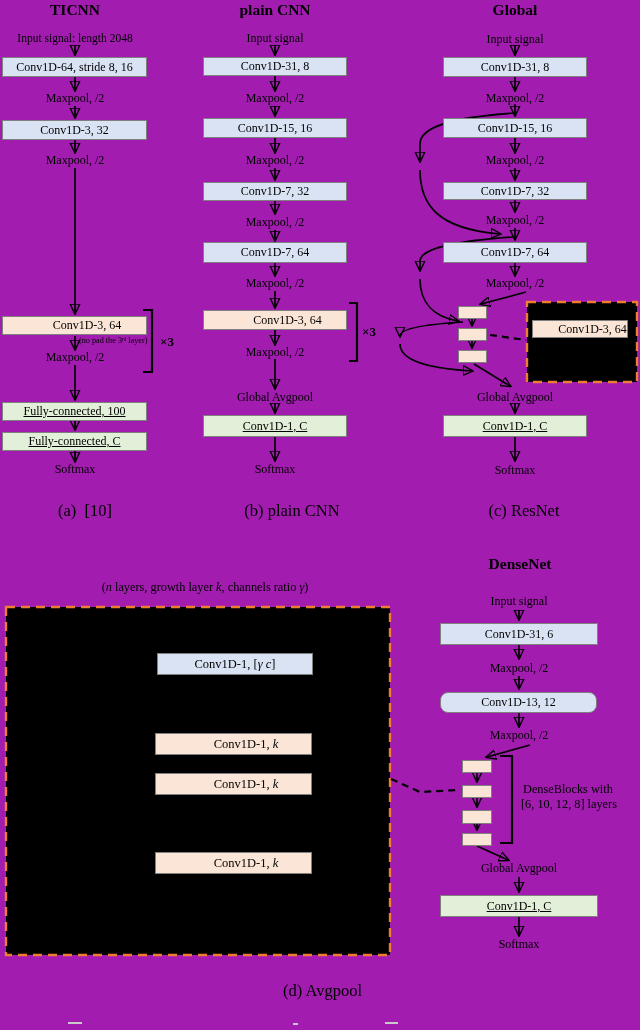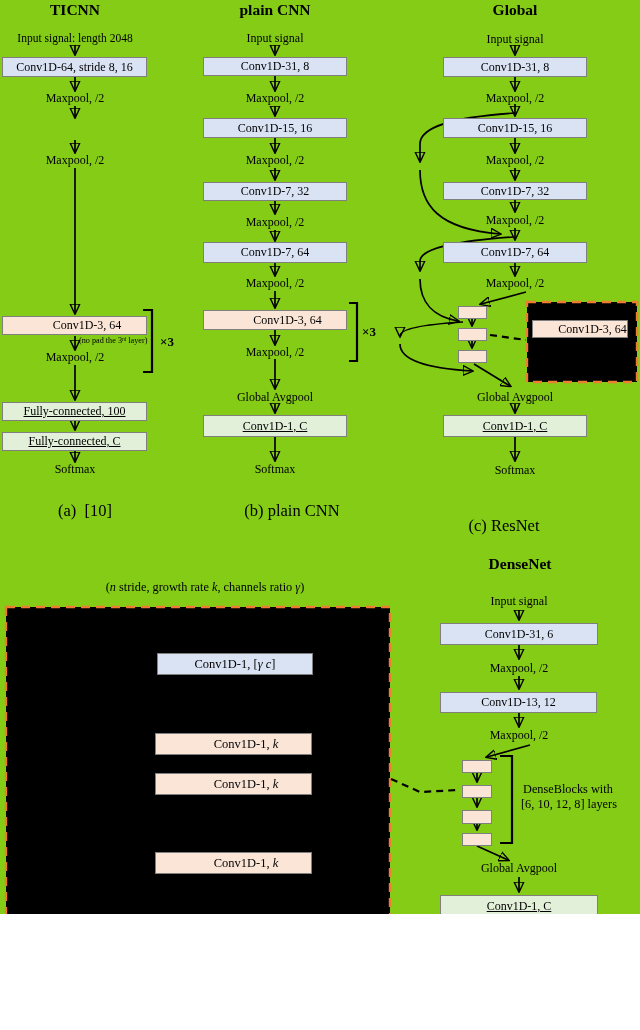--- a/index.html
+++ b/index.html
@@ -1,21 +1,21 @@
 <!DOCTYPE html>
 <html style="--box-blue: #dae3f3; --box-orange: #fbe5d6; --box-green: #e2f0d9; --box-border: #7f7f7f; --dashed-accent: #ed7d31; --ink: #000000;"><head>
 <meta charset="utf-8">
 <style>
   :root{
     --box-blue:#dae3f3; --box-orange:#fbe5d6; --box-green:#e2f0d9;
     --box-border:#7f7f7f; --dashed-accent:#ed7d31; --ink:#000000;
   }
   html,body{margin:0;padding:0;background:#fff;}
   #fig{
-    position:relative; width:640px; height:914px; background:#84cc16;
+    position:relative; width:640px; height:1030px; background:#a21caf;
     font-family:"Liberation Serif","DejaVu Serif",serif; color:var(--ink);
     overflow:hidden;
   }
   svg.layer{position:absolute;left:0;top:0;width:640px;height:1030px;}
   svg.layer path, svg.layer line, svg.layer polyline{fill:none;stroke:var(--ink);}
   .arr{stroke-width:1.7;marker-end:url(#ah);}
   .brk{stroke-width:2.2;}
   .dash-accent{stroke:var(--dashed-accent);stroke-width:2.4;stroke-dasharray:9 6;}
   .dash-link{stroke:var(--dashed-accent);stroke-width:2.2;stroke-dasharray:7 5;}
   .t{position:absolute;font-size:12px;line-height:1.05;text-align:center;white-space:pre;}
@@ -141,20 +141,21 @@
       <line class="arr" x1="519" y1="917" x2="519" y2="935"></line>
       <path class="brk" d="M500,756 L512,756 L512,843 L500,843"></path>
       <polyline class="dash-link" points="391,779 420,792 458,790"></polyline>
     </g>
   </svg>
 
   <div class="t title" style="left:2px;top:2px;width:146px;">TICNN</div>
   <div class="t" style="left:0px;top:32px;width:150px;font-size:11.5px;">Input signal: length 2048</div>
   <div class="box blue" style="left:2px;top:57px;width:145px;height:20px;">Conv1D-64, stride 8, 16</div>
   <div class="t" style="left:2px;top:92px;width:146px;">Maxpool, /2</div>
+  <div class="box blue" style="left:2px;top:120px;width:145px;height:20px;">Conv1D-3, 32</div>
   <div class="t" style="left:2px;top:154px;width:146px;">Maxpool, /2</div>
   <div class="box or" style="left:2px;top:316px;width:145px;height:19px;">Conv1D-3, 64</div>
   <div class="t tiny" style="left:79px;top:337px;width:78px;">(no pad the 3ʳᵈ layer)</div>
   <div class="t" style="left:2px;top:351px;width:146px;">Maxpool, /2</div>
   <div class="t x3" style="left:156px;top:335px;width:22px;">×3</div>
   <div class="box gr" style="left:2px;top:402px;width:145px;height:19px;">Fully-connected, 100</div>
   <div class="box gr" style="left:2px;top:432px;width:145px;height:19px;">Fully-connected, C</div>
   <div class="t" style="left:2px;top:463px;width:146px;">Softmax</div>
   <div class="t cap" style="left:15px;top:502px;width:140px;">(a)  [10]</div>
 
@@ -187,44 +188,44 @@
   <div class="box blue" style="left:443px;top:242px;width:144px;height:21px;">Conv1D-7, 64</div>
   <div class="t" style="left:443px;top:277px;width:144px;">Maxpool, /2</div>
   <div class="box or sm" style="left:458px;top:306px;width:29px;height:13px;"></div>
   <div class="box or sm" style="left:458px;top:328px;width:29px;height:13px;"></div>
   <div class="box or sm" style="left:458px;top:350px;width:29px;height:13px;"></div>
   <div class="box or" style="left:532px;top:320px;width:96px;height:18px;">Conv1D-3, 64</div>
   <div class="t" style="left:532px;top:351px;width:96px;">Maxpool, /2</div>
   <div class="t" style="left:443px;top:391px;width:144px;">Global Avgpool</div>
   <div class="box gr" style="left:443px;top:415px;width:144px;height:22px;">Conv1D-1, C</div>
   <div class="t" style="left:443px;top:464px;width:144px;">Softmax</div>
-  <div class="t cap" style="left:434px;top:502px;width:140px;margin-top:15px;">(c) ResNet</div>
-
-  <div class="t" style="left:55px;top:581px;width:300px;font-size:12.3px;"><span>(</span><span class="it">n</span><span> stride, growth rate </span><span class="it">k</span><span>, channels ratio </span><span class="it">γ</span><span>)</span></div>
+  <div class="t cap" style="left:454px;top:502px;width:140px;">(c) ResNet</div>
+
+  <div class="t" style="left:55px;top:581px;width:300px;font-size:12.3px;"><span>(</span><span class="it">n</span><span> layers, growth layer </span><span class="it">k</span><span>, channels ratio </span><span class="it">γ</span><span>)</span></div>
   <div class="t" style="left:160px;top:623px;width:150px;"><span>Input (</span><span class="it">c</span><span> channels)</span></div>
   <div class="t" style="left:8px;top:656px;width:136px;font-size:12px;">Channel Compression</div>
   <div class="t" style="left:4px;top:674px;width:144px;font-size:9.3px;">(Only between DenseBlocks)</div>
   <div class="box blue" style="left:157px;top:653px;width:156px;height:22px;font-size:12.5px;align-items:center;"><span>Conv1D-1, [</span><span class="it">γ c</span><span>]</span></div>
   <div class="t" style="left:160px;top:691px;width:150px;">Avgpool, /3</div>
   <div class="box or" style="left:155px;top:733px;width:157px;height:22px;font-size:12.5px;"><span>Conv1D-1, </span><span class="it">k</span></div>
   <div class="box or" style="left:155px;top:773px;width:157px;height:22px;font-size:12.5px;"><span>Conv1D-1, </span><span class="it">k</span></div>
   <div class="t" style="left:228px;top:812px;width:14px;font-size:11px;">⋮</div>
   <div class="box or" style="left:155px;top:852px;width:157px;height:22px;font-size:12.5px;"><span>Conv1D-1, </span><span class="it">k</span></div>
   <div class="t" style="left:336px;top:791px;width:60px;text-align:left;font-size:12.5px;"><span class="it">n</span><span> layers</span></div>
   <div class="t" style="left:45px;top:885px;width:66px;">Dense</div>
   <div class="t" style="left:30px;top:900px;width:96px;">connections</div>
   <div class="t" style="left:185px;top:903px;width:100px;">Output</div>
   <div class="t" style="left:156px;top:918px;width:155px;font-size:12px;"><span>([ </span><span class="it">γ c</span><span>]+</span><span class="it">nk</span><span> channels)</span></div>
   <div class="t cap" style="left:250px;top:982px;width:145px;">(d) Avgpool</div>
 
   <div class="t title" style="left:445px;top:556px;width:150px;">DenseNet</div>
   <div class="t" style="left:447px;top:595px;width:144px;">Input signal</div>
   <div class="box blue" style="left:440px;top:623px;width:158px;height:22px;">Conv1D-31, 6</div>
   <div class="t" style="left:447px;top:662px;width:144px;">Maxpool, /2</div>
-  <div class="box blue" style="left:440px;top:692px;width:157px;height:21px;">Conv1D-13, 12</div>
+  <div class="box blue" style="left:440px;top:692px;width:157px;height:21px;border-radius:8px;">Conv1D-13, 12</div>
   <div class="t" style="left:447px;top:729px;width:144px;">Maxpool, /2</div>
   <div class="box or sm" style="left:462px;top:760px;width:30px;height:13px;"></div>
   <div class="box or sm" style="left:462px;top:785px;width:30px;height:13px;"></div>
   <div class="box or sm" style="left:462px;top:810px;width:30px;height:14px;"></div>
   <div class="box or sm" style="left:462px;top:833px;width:30px;height:13px;"></div>
   <div class="t" style="left:523px;top:783px;width:110px;text-align:left;font-size:12.3px;">DenseBlocks with</div>
   <div class="t" style="left:521px;top:798px;width:112px;text-align:left;font-size:12.3px;">[6, 10, 12, 8] layers</div>
   <div class="t" style="left:447px;top:862px;width:144px;">Global Avgpool</div>
   <div class="box gr" style="left:440px;top:895px;width:158px;height:22px;">Conv1D-1, C</div>
   <div class="t" style="left:447px;top:938px;width:144px;">Softmax</div>

